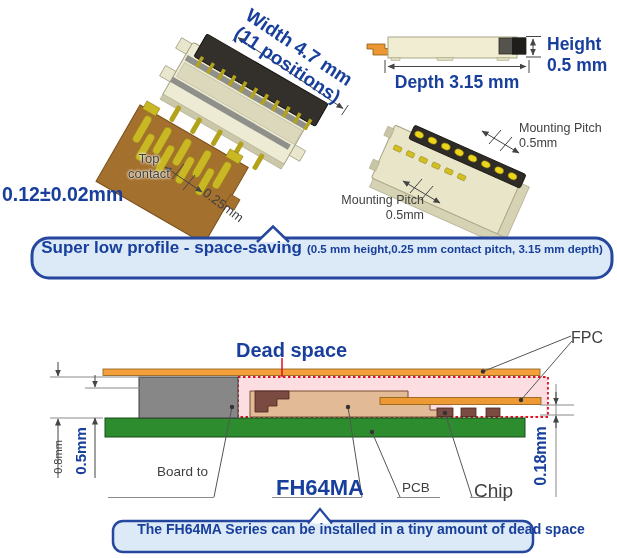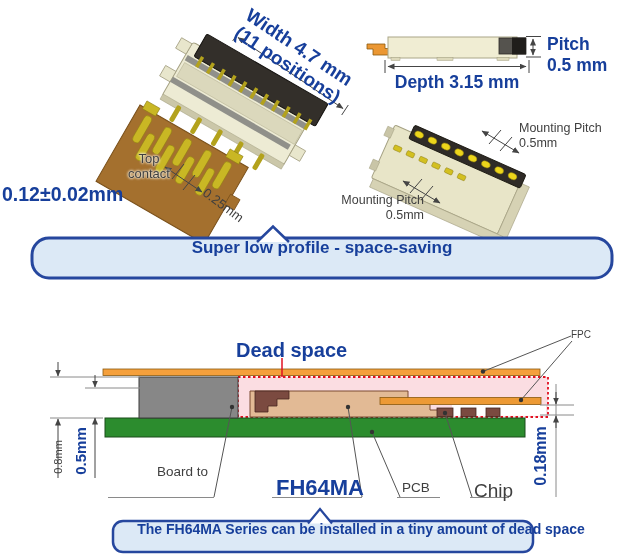--- a/index.html
+++ b/index.html
@@ -239,43 +239,44 @@
 </div>
 
 <div class="lbl gray halo" style="left:116px;top:152px;width:66px;text-align:center;font-size:13px;line-height:14.5px;">
   <span class="line">Top</span>
   <span class="line">contact</span>
 </div>
 
 <div class="lbl gray" style="left:209px;top:185px;transform:rotate(37deg);transform-origin:0 0;font-size:13px;">0.25mm</div>
 
 <div class="lbl blue" style="left:547px;top:34px;font-size:17.5px;line-height:20.5px;">
-  <span class="line">Pitch</span>
+  <span class="line">Height</span>
   <span class="line">0.5 mm</span>
 </div>
 
 <div class="lbl blue" style="left:388px;top:72px;width:138px;text-align:center;font-size:17.5px;">Depth 3.15 mm</div>
 
 <div class="lbl gray" style="left:519px;top:121px;font-size:12.5px;line-height:14.5px;">
   <span class="line">Mounting Pitch</span>
   <span class="line">0.5mm</span>
 </div>
 
 <div class="lbl gray" style="left:340px;top:193px;width:84px;text-align:right;font-size:12.5px;line-height:14.5px;">
   <span class="line">Mounting Pitch</span>
   <span class="line">0.5mm</span>
 </div>
 
 <div class="callout" style="left:32px;top:238px;width:580px;height:56px;gap:5px;">
   <span style="font-size:17px;">Super low profile - space-saving</span>
+  <span style="font-size:11.5px;">(0.5 mm height,0.25 mm contact pitch, 3.15 mm depth)</span>
 </div>
 
 <div class="lbl blue" style="left:236px;top:339px;font-size:20px;">Dead space</div>
 
-<div class="lbl gray" style="left:571px;top:329px;font-size:10px;">FPC</div>
+<div class="lbl gray" style="left:571px;top:329px;font-size:16px;">FPC</div>
 
 <div class="lbl gray rot" style="left:58px;top:457px;font-size:11px;">0.8mm</div>
 
 <div class="lbl blue rot" style="left:80px;top:451px;font-size:15px;">0.5mm</div>
 
 <div class="lbl blue rot" style="left:541px;top:456px;font-size:16px;">0.18mm</div>
 
 <div class="lbl gray" style="left:107px;top:464px;width:101px;text-align:right;font-size:13.5px;line-height:15px;">
   <span class="line">Board to</span>
 </div>

